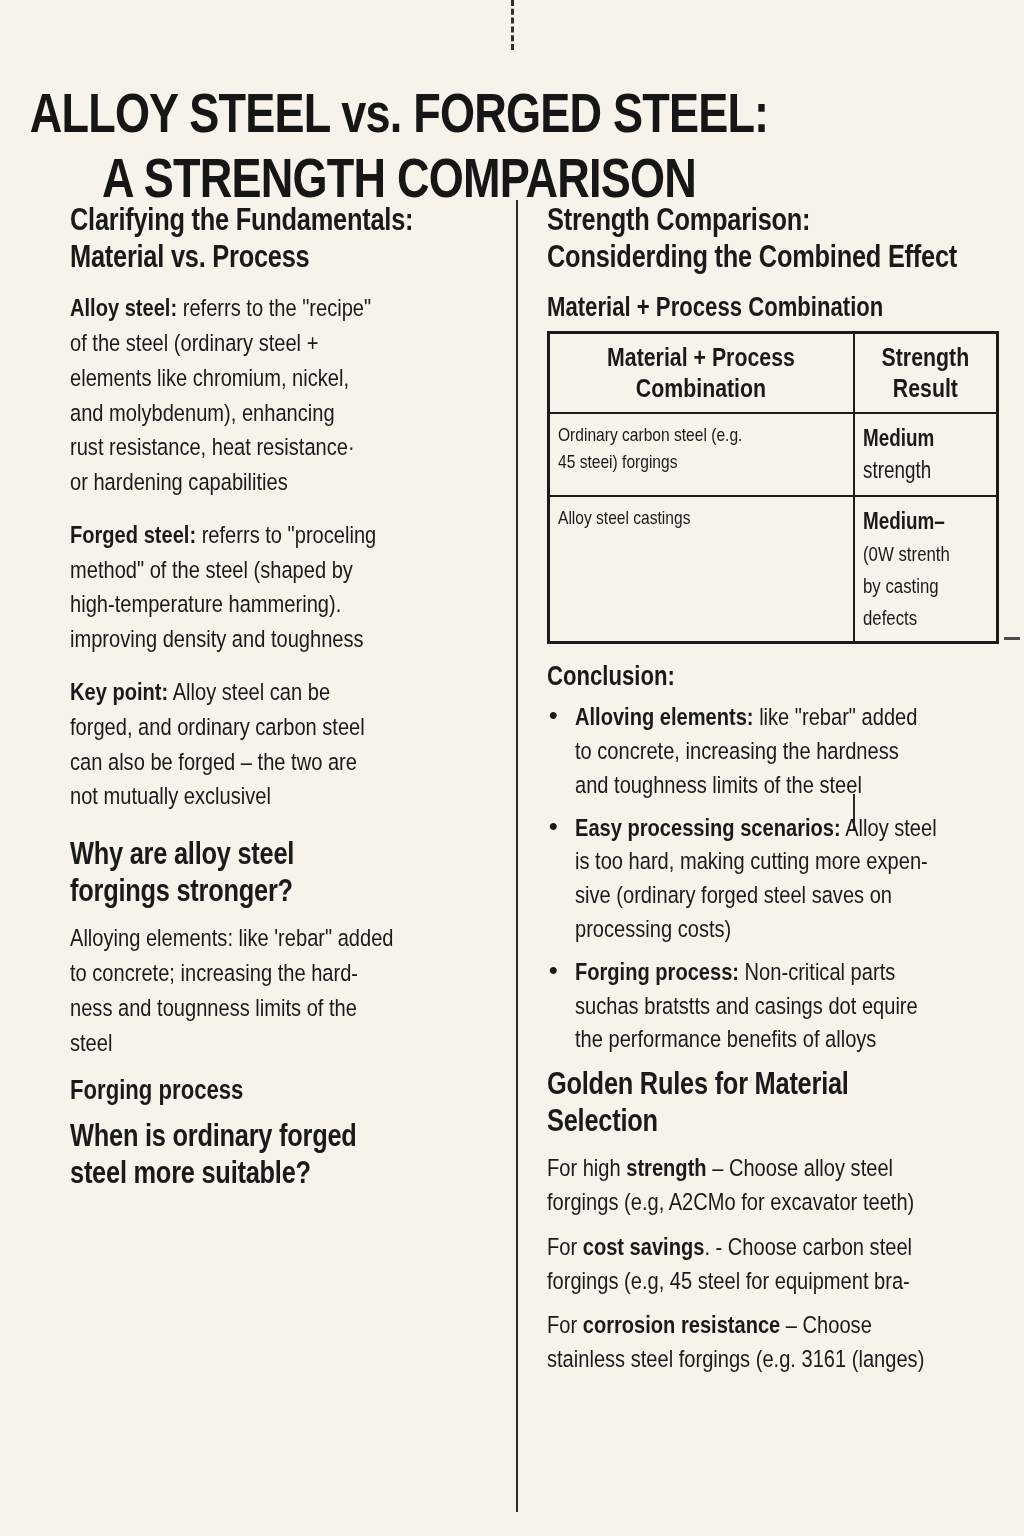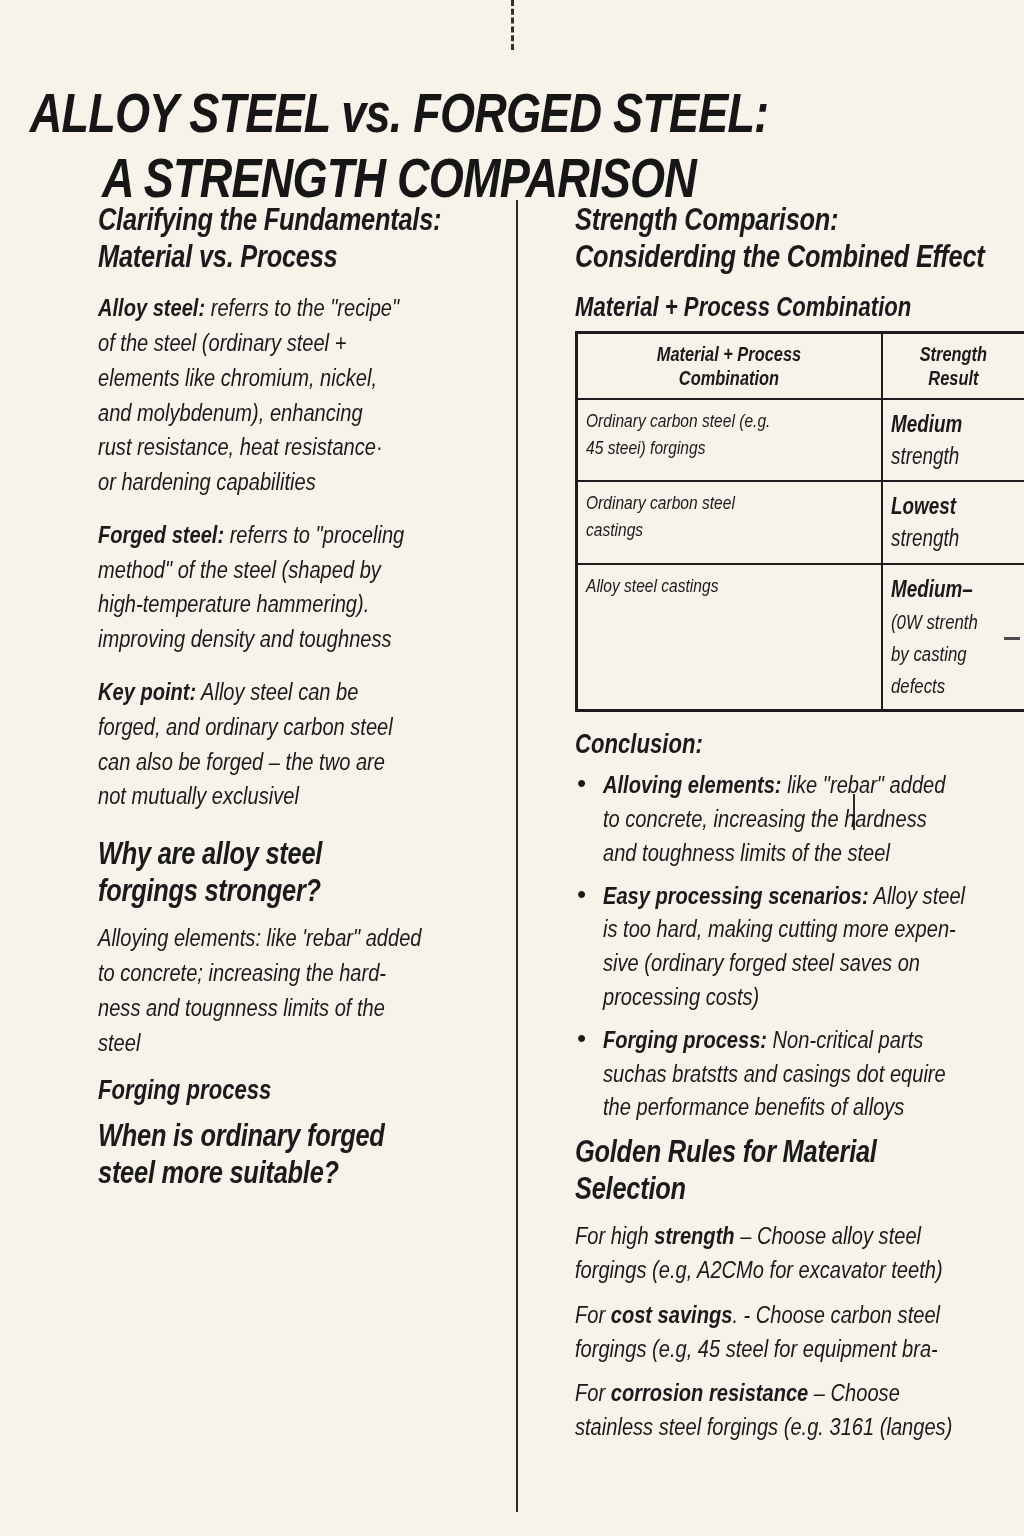--- a/index.html
+++ b/index.html
@@ -1,31 +1,30 @@
 <!DOCTYPE html>
 <html><head>
 <meta charset="utf-8">
 <style>
   html,body { margin:0; padding:0; background:#d8d4cc; }
   .page {
     position:relative; width:1024px; height:1536px; margin:0 auto;
     background:#f7f2ea; color:#1a1a1a; overflow:hidden;
     font-family:"Liberation Sans","DejaVu Sans",sans-serif;
-    font-style:italic;
   }
   
   .cnd   { width:122%; transform:scaleX(0.8197); transform-origin:0 0; }
   .cnd-c { width:122%; margin-left:-11%; transform:scaleX(0.8197); transform-origin:50% 0; }
 
   .title {
     position:absolute; top:44px; left:0; width:100%;
     font-size:55px; font-weight:bold; line-height:1.18; text-align:center;
     letter-spacing:-1px; white-space:pre-line; color:#161616;
   }
-  .col { position:absolute; top:202px; width:452px;margin-left:28px; }
+  .col { position:absolute; top:202px; width:452px; }
   .col-left  { left:70px;  }
   .col-right { left:547px; }
 
   .h2 { font-size:31px; font-weight:bold; line-height:1.18; white-space:pre-line;
         margin:0 0 16px 0; letter-spacing:-0.3px; }
   .h3 { font-size:27px; font-weight:bold; line-height:1.25; white-space:pre-line;
         margin:0 0 10px 0; }
   .p  { font-size:24.5px; line-height:1.42; white-space:pre-line; margin:0 0 18px 0; }
   .b  { font-weight:bold; }
   .mb22 { margin-bottom:22px; } .mb12 { margin-bottom:12px; }
@@ -33,21 +32,21 @@
 
   .bullet { position:relative; padding-left:28px; margin:0 0 9px 0; }
   .bullet::before { content:"\2022"; position:absolute; left:2px; top:-1px;
         font-size:24.5px; font-weight:bold; line-height:1.42; }
   .btext { font-size:24.5px; line-height:1.38; white-space:pre-line; }
 
   table.cmp { width:100%; border-collapse:collapse; margin:4px 0 16px 0;
         border:3px solid #1c1c1c; }
   table.cmp th, table.cmp td { border:2.5px solid #1c1c1c; vertical-align:top;
         padding:8px 8px; }
-  table.cmp th { font-size:20px; font-weight:bold; line-height:1.2; text-align:center;
+  table.cmp th { font-size:26px; font-weight:bold; line-height:1.2; text-align:center;
         white-space:pre-line; }
   td.combo  { font-size:19px; line-height:1.4; white-space:pre-line; }
   td.result { font-size:23px; line-height:1.4; white-space:pre-line; }
   .small { font-size:20.5px; line-height:1.3; }
 
   .rule-p { font-size:24.5px; line-height:1.38; white-space:pre-line; margin:0 0 11px 0; }
 
   .divider   { position:absolute; left:516px; top:200px; width:2px; height:1312px;
         background:#2b2b2b; }
   .dash-top  { position:absolute; left:511px; top:0; height:50px; width:0;
@@ -126,26 +125,20 @@
         <th><div class="cnd-c">Strength
 Result</div></th>
       </tr>
       <tr>
         <td class="combo"><div class="cnd">Ordinary carbon steel (e.g.
 45 steei) forgings</div></td>
         <td class="result"><div class="cnd"><span class="b">Medium</span><span>
 strength</span></div></td>
       </tr>
       <tr>
-        <td class="combo"><div class="cnd">Ordinary carbon steel
-castings</div></td>
-        <td class="result"><div class="cnd"><span class="b">Lowest</span><span>
-strength</span></div></td>
-      </tr>
-      <tr>
         <td class="combo"><div class="cnd">Alloy steel castings</div></td>
         <td class="result"><div class="cnd"><span class="b">Medium–</span><span class="small">
 (0W strenth
 by casting
 defects</span></div></td>
       </tr>
     </tbody>
       </table>
 
     <div class="h3 cnd mb6">Conclusion:</div>

